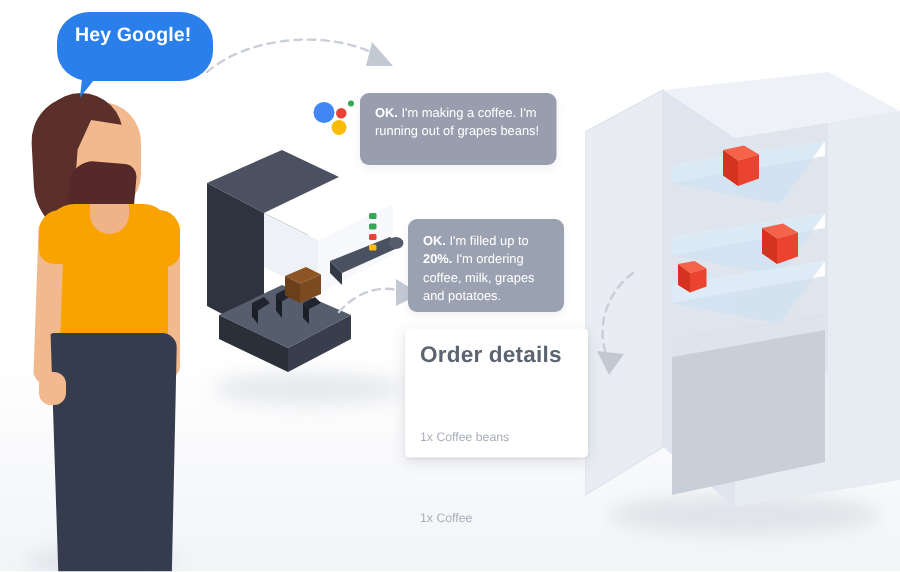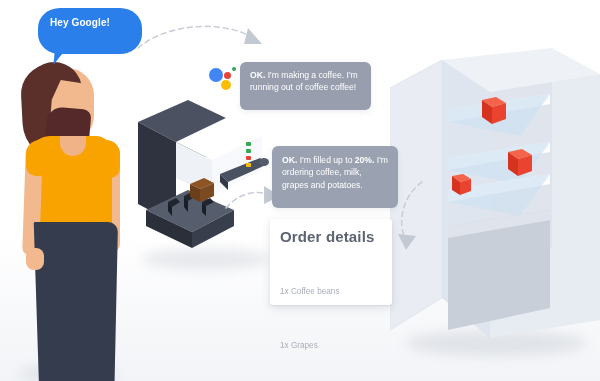--- a/index.html
+++ b/index.html
@@ -17,21 +17,21 @@
   }
 
   
   .bubble{position:absolute;border-radius:12px;box-sizing:border-box;}
   .bubble .txt{display:block;}
 
   #bubble-blue{
     left:38px;top:8px;width:104px;height:46px;
     background:#2a7fea;border-radius:22px/20px;
     padding:8px 10px 0 12px;
-    color:#ffffff;font-size:10px;line-height:14px;
+    color:#ffffff;font-size:13px;line-height:14px;
     z-index:30;
   }
   #bubble-blue .l1{font-weight:bold;letter-spacing:.1px;}
   #bubble-blue .l2{font-weight:normal;opacity:.97;}
   #bubble-blue:after{
     content:"";position:absolute;left:16px;bottom:-11px;
     width:0;height:0;
     border-left:9px solid #2a7fea;
     border-right:6px solid transparent;
     border-bottom:13px solid transparent;
@@ -42,21 +42,21 @@
     left:240px;top:62px;width:131px;height:48px;
     background:#989eae;border-radius:6px;
     padding:7px 9px 0 10px;
     color:#ffffff;font-size:8.6px;line-height:12.4px;
     z-index:24;
     box-shadow:0 2px 6px rgba(90,100,120,.10);
   }
   #bubble-gray-1 b{font-weight:bold;}
 
   #bubble-gray-2{
-    left:272px;top:146px;width:126px;height:62px;
+    left:272px;top:146px;width:104px;height:62px;
     background:#9aa1b0;border-radius:6px;
     padding:8px 9px 0 10px;
     color:#ffffff;font-size:8.6px;line-height:12.4px;
     z-index:24;
     box-shadow:0 2px 6px rgba(90,100,120,.10);
   }
   #bubble-gray-2 b{font-weight:bold;}
 
   
   #order-card{
@@ -333,21 +333,21 @@
       <path d="M30,6 C8,22 6,50 14,64" fill="none" stroke="#c9ced8" stroke-width="1.6" stroke-dasharray="5,4" stroke-linecap="round"></path>
       <polygon points="6,58 24,60 14,74" fill="#c3c9d3"></polygon>
     </svg>
   </div>
 
   <div class="bubble" id="bubble-blue">
     <span class="txt l1">Hey Google!</span>
   </div>
 
   <div class="bubble" id="bubble-gray-1">
-    <span><b>OK.</b><span> I'm making a coffee. I'm running out of coffee coffee!</span></span>
+    <span><b>OK.</b><span> I'm making a coffee. I'm running out of grapes beans!</span></span>
   </div>
 
   <div class="gdots lg" id="dots-bubble2">
     <span class="gd gd-blue"></span>
     <span class="gd gd-red"></span>
     <span class="gd gd-green"></span>
     <span class="gd gd-yellow"></span>
   </div>
 
   <div class="bubble" id="bubble-gray-2">
@@ -357,15 +357,15 @@
   <div class="gdots lg" id="dots-bubble3">
     <span class="gd gd-blue"></span>
     <span class="gd gd-red"></span>
     <span class="gd gd-green"></span>
     <span class="gd gd-yellow"></span>
   </div>
 
   <div id="order-card">
     <div class="card-title">Order details</div>
     <div class="oi">1x Coffee beans</div>
-    <div class="oi">1x Grapes</div>
+    <div class="oi">1x Coffee</div>
   </div>
 </div>
 
 </body></html>

